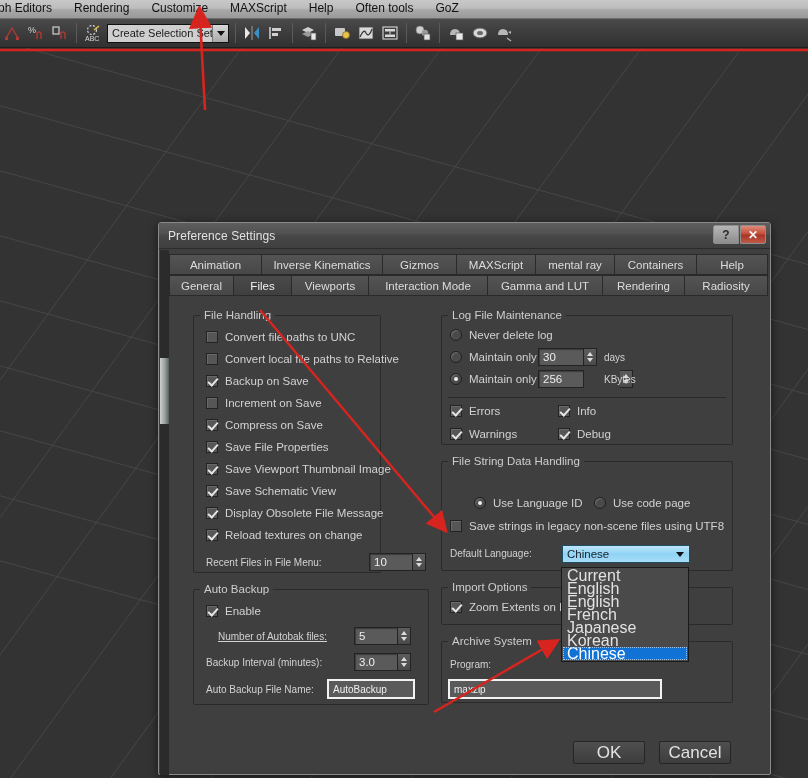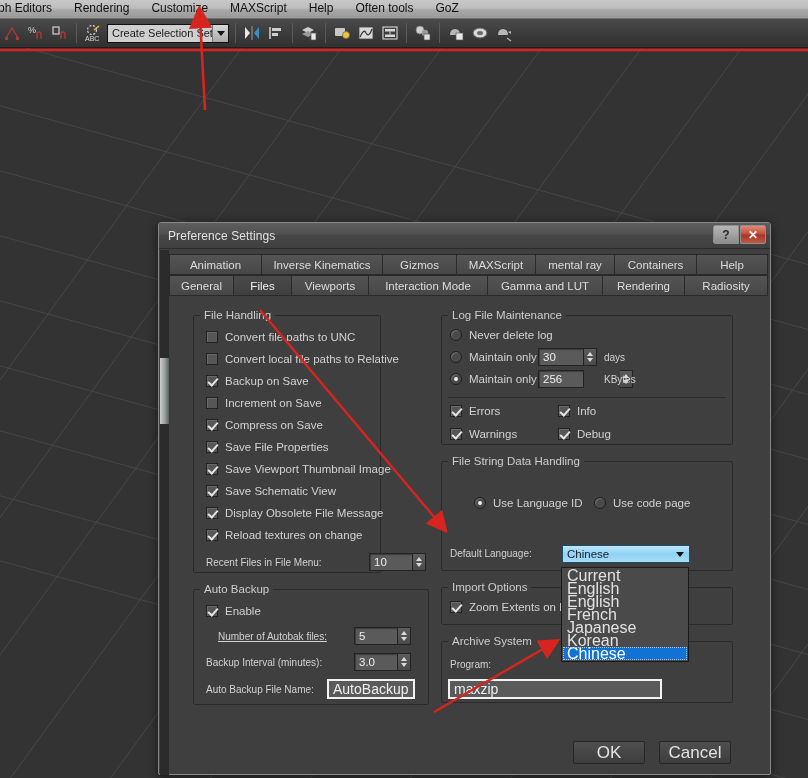--- a/index.html
+++ b/index.html
@@ -255,21 +255,21 @@
     padding: 2px 0;
   }
   .ar-up { width:0;height:0;border-left:3px solid transparent;border-right:3px solid transparent;border-bottom:4px solid #dcdcdc;}
   .ar-dn { width:0;height:0;border-left:3px solid transparent;border-right:3px solid transparent;border-top:4px solid #dcdcdc;}
 
   
   .txtfld {
     position: absolute;
     background: #5a5a5a;
     border: 2px solid #f2f2f2;
-    font-size: 14px;
+    font-size: 10px;
     color: #efefef;
     padding: 0 0 0 4px;
     display: flex; align-items: center;
     height: 20px;
   }
 
   
   #lang-combo {
     position: absolute;
     left: 120px; top: 116px;
@@ -666,20 +666,24 @@
 
       <div class="rad-row" style="left:32px; top:30px;">
         <span class="radio on"></span>
         <span class="chk-label">Use Language ID</span>
       </div>
       <div class="rad-row" style="left:152px; top:30px;">
         <span class="radio"></span>
         <span class="chk-label">Use code page</span>
       </div>
 
+      <div class="chk-row" style="left:8px; top:53px;">
+        <span class="chkbox"></span>
+        <span class="chk-label">Save strings in legacy non-scene files using UTF8</span>
+      </div>
 
       <div class="lbl" style="left:8px; top:81px;">Default Language:</div>
 
       <div id="lang-combo" style="top:78px;">
         <span class="lc-text">Chinese</span>
         <span class="lc-arrow">
             <i class="caret-dn"></i>
           </span>
       </div>
     </fieldset>

